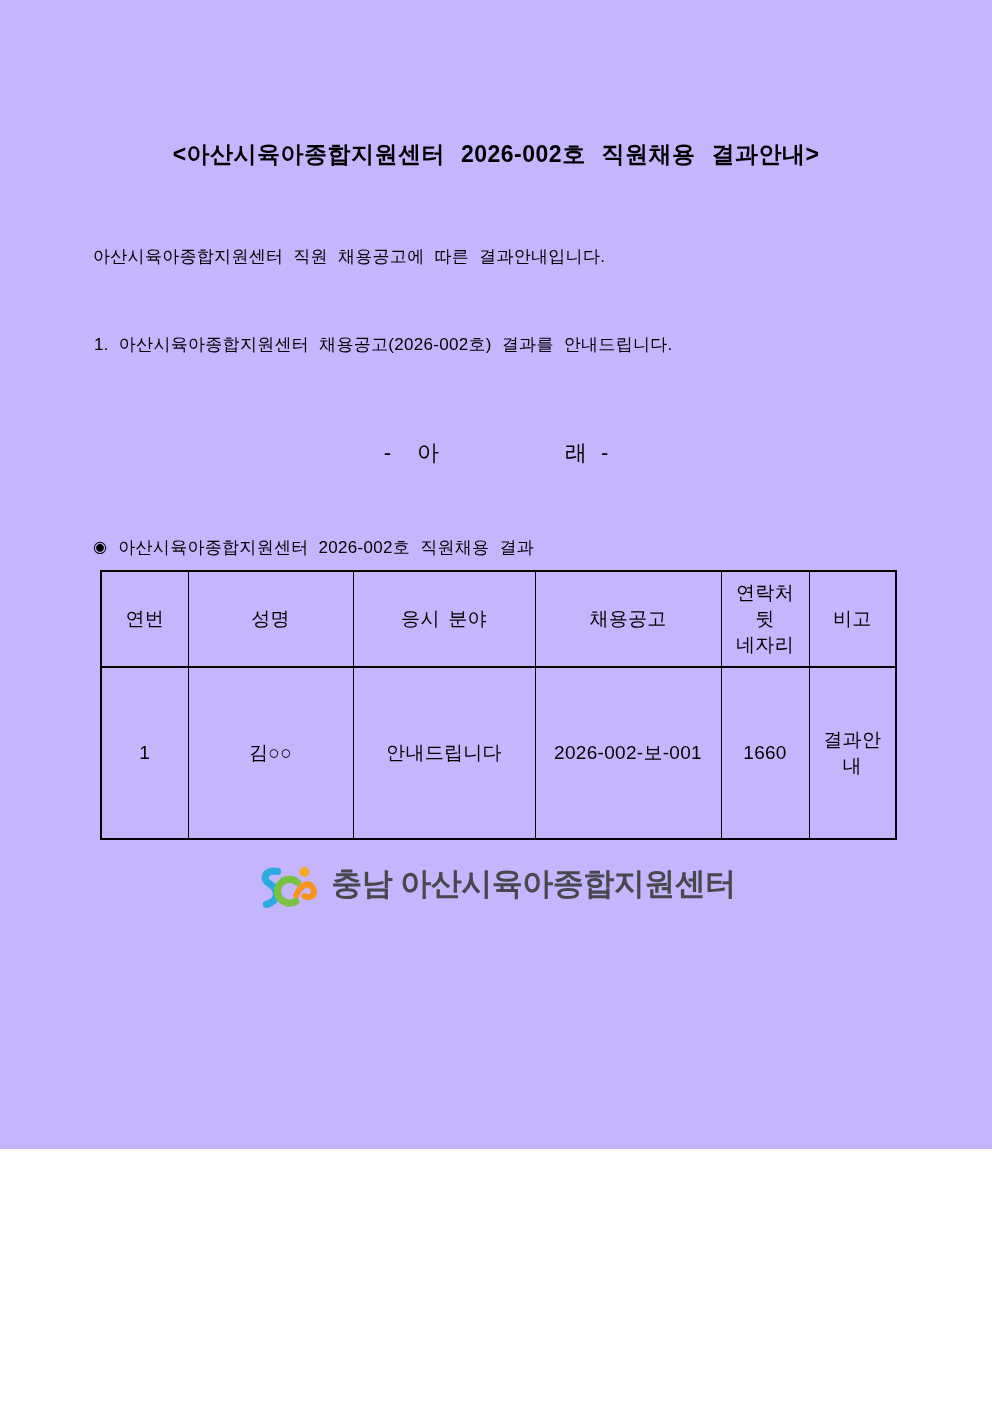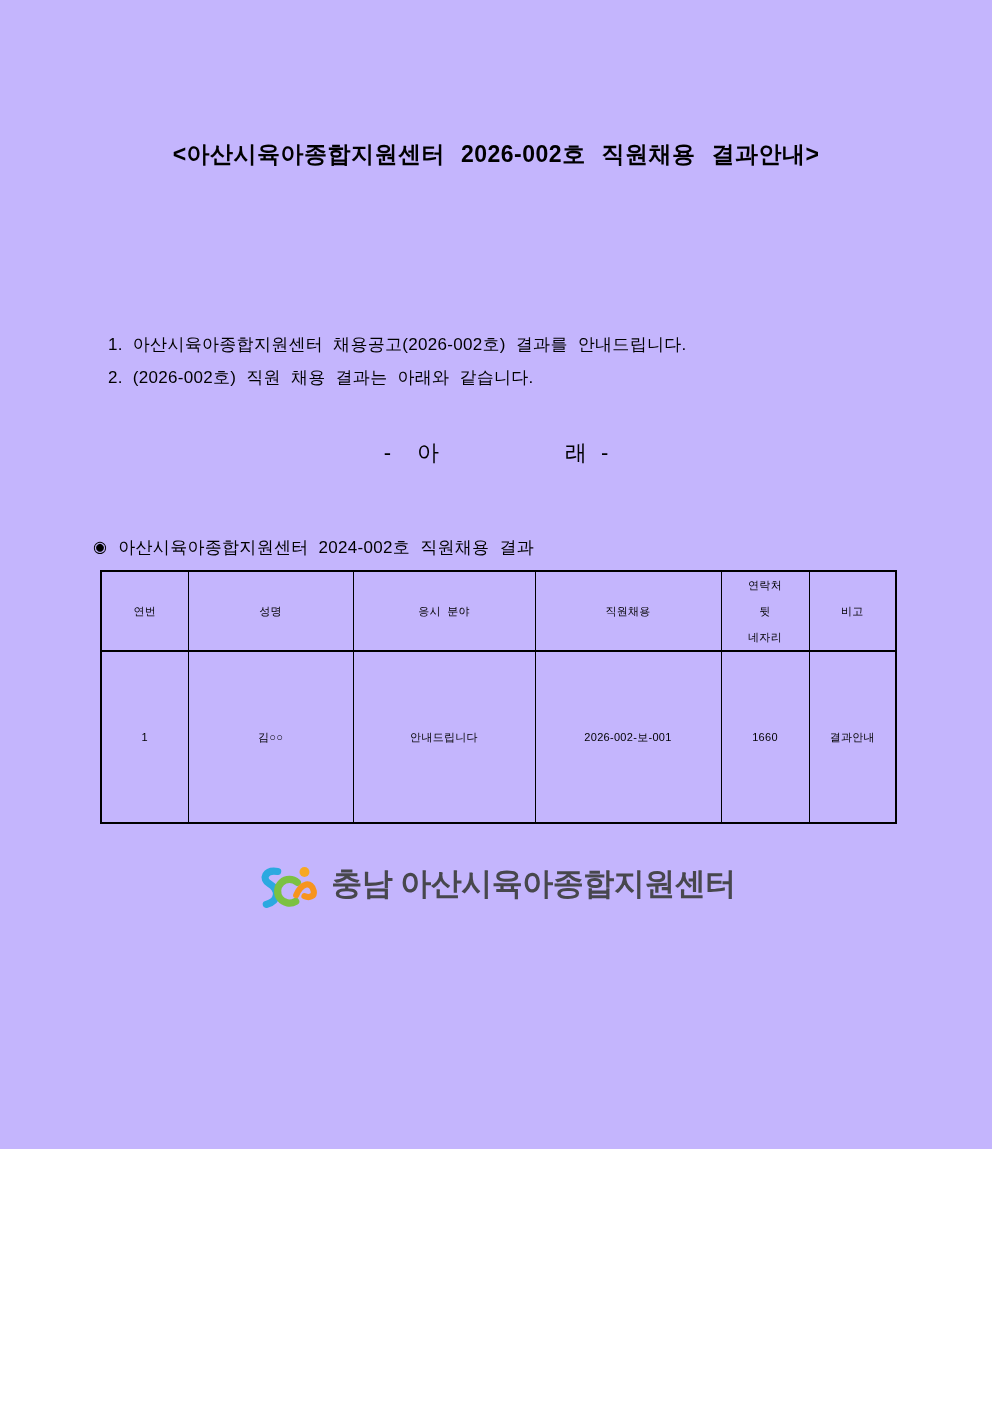--- a/index.html
+++ b/index.html
@@ -32,25 +32,26 @@
     left: 93px;
     font-size: 17px;
     line-height: 31px;
     letter-spacing: 0.3px;
     word-spacing: 5px;
   }
 
   .num-items {
     position: absolute;
     top: 328px;
-    left: 108px;
+    left: 94px;
     font-size: 17px;
     line-height: 33px;
     letter-spacing: 0.3px;
     word-spacing: 5px;
+    text-align: right;
   }
 
   .below-divider {
     position: absolute;
     top: 438px;
     left: 0;
     width: 100%;
     display: flex;
     justify-content: center;
     align-items: center;
@@ -81,24 +82,24 @@
     position: absolute;
     top: 570px;
     left: 100px;
     border-collapse: collapse;
     table-layout: fixed;
     border: 2px solid #000000;
   }
   .result-table th, .result-table td {
     border: 1px solid #000000;
     font-weight: normal;
-    font-size: 11px;
+    font-size: 19px;
     text-align: center;
     vertical-align: middle;
-    padding: 0;
+    padding: 8px;
     letter-spacing: 0.3px;
     word-spacing: 3px;
   }
   .result-table thead tr { height: 80px; }
   .result-table thead th { border-bottom: 2px solid #000000; }
   .result-table tbody tr { height: 172px; }
   .hdr-line { display: block; line-height: 26px; }
   .cell-name { font-size: 19px; }
 
   .footer-logo {
@@ -120,54 +121,54 @@
   }
 </style>
 </head>
 <body>
 
 <div class="page">
 
   <div class="doc-title">&lt;아산시육아종합지원센터 2026-002호 직원채용 결과안내&gt;</div>
 
   <div class="intro">
+    <div>아산시육아종합지원센터 직원 채용공고에 따른 결과안내입니다.</div>
   </div>
 
   <div class="num-items">
     <div>1. 아산시육아종합지원센터 채용공고(2026-002호) 결과를 안내드립니다.</div>
-    <div>2. (2026-002호) 직원 채용 결과는 아래와 같습니다.</div>
   </div>
 
   <div class="below-divider">
     <span class="dash-left">-</span>
     <span class="word-a">아</span>
     <span class="word-rae">래</span>
     <span class="dash-right">-</span>
   </div>
 
   <div class="section-line">
     <span class="bullet">◉</span>
-    <span>아산시육아종합지원센터 2024-002호 직원채용 결과</span>
+    <span>아산시육아종합지원센터 2026-002호 직원채용 결과</span>
   </div>
 
   <table class="result-table">
     <colgroup>
       <col style="width:87px">
       <col style="width:165px">
       <col style="width:182px">
       <col style="width:186px">
       <col style="width:88px">
       <col style="width:87px">
     </colgroup>
     <thead>
       <tr>
         <th>연번</th>
         <th>성명</th>
         <th>응시 분야</th>
-        <th>직원채용</th>
+        <th>채용공고</th>
         <th>
           <span class="hdr-line">연락처</span>
           <span class="hdr-line">뒷</span>
           <span class="hdr-line">네자리</span>
         </th>
         <th>비고</th>
       </tr>
     </thead>
     <tbody>
       <tr>

